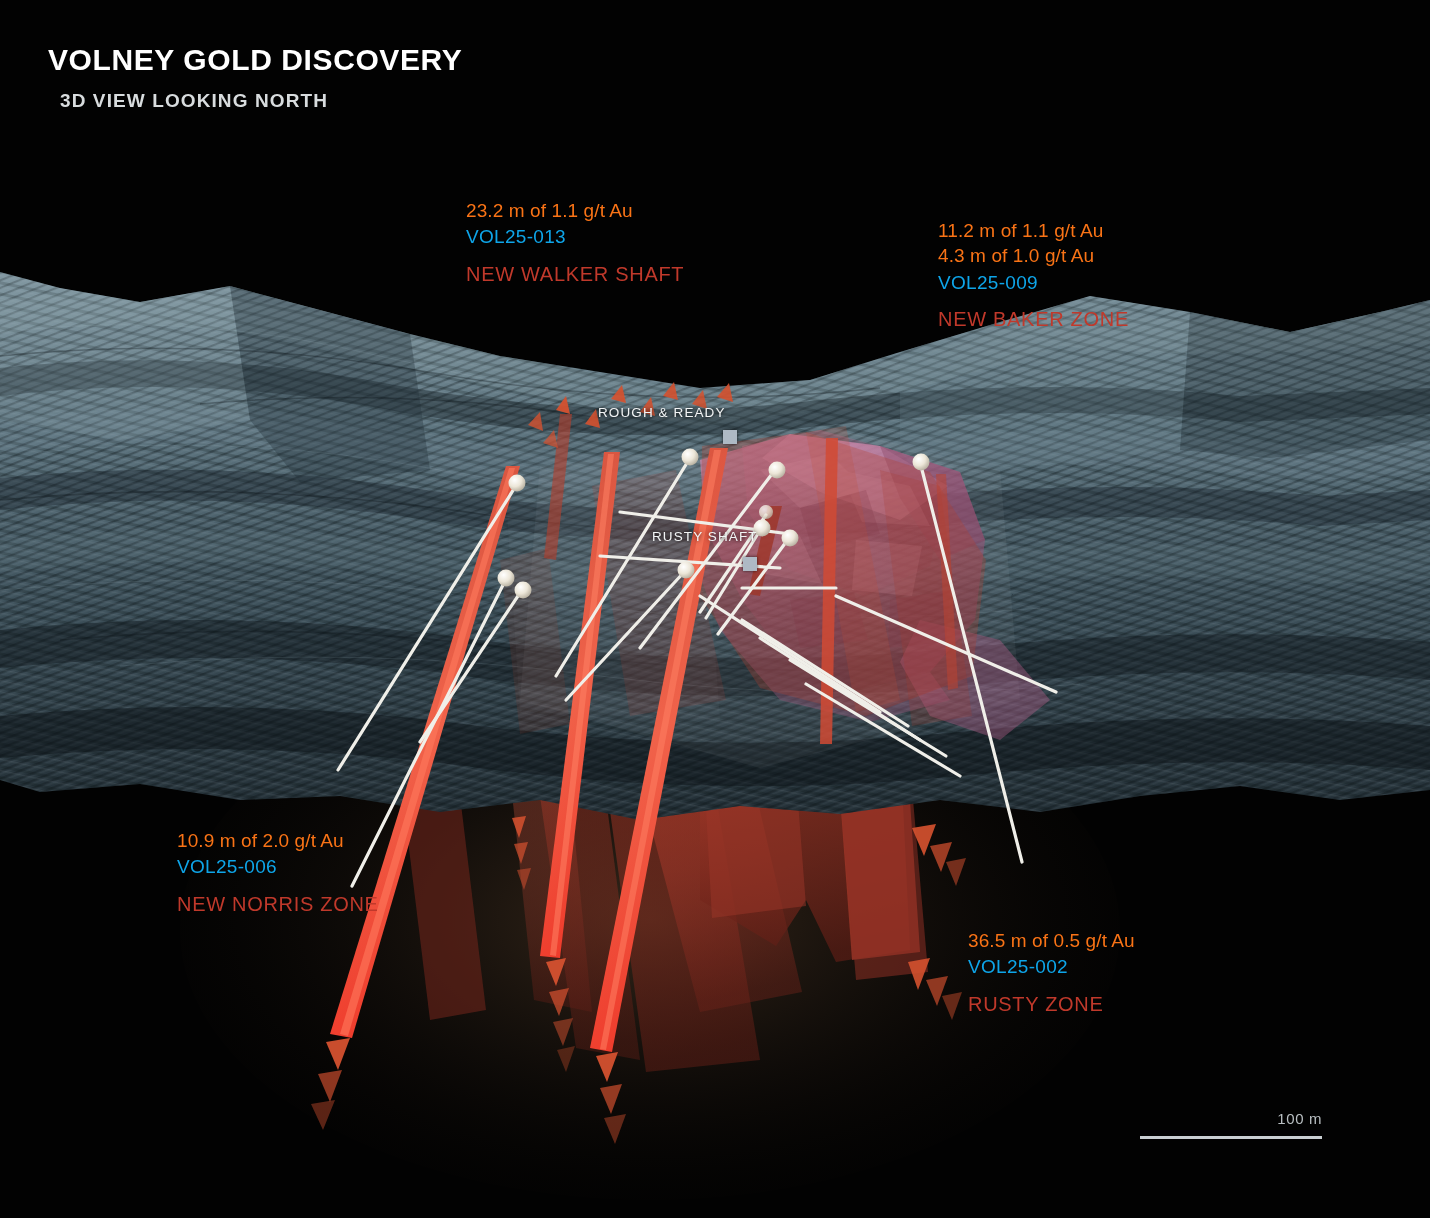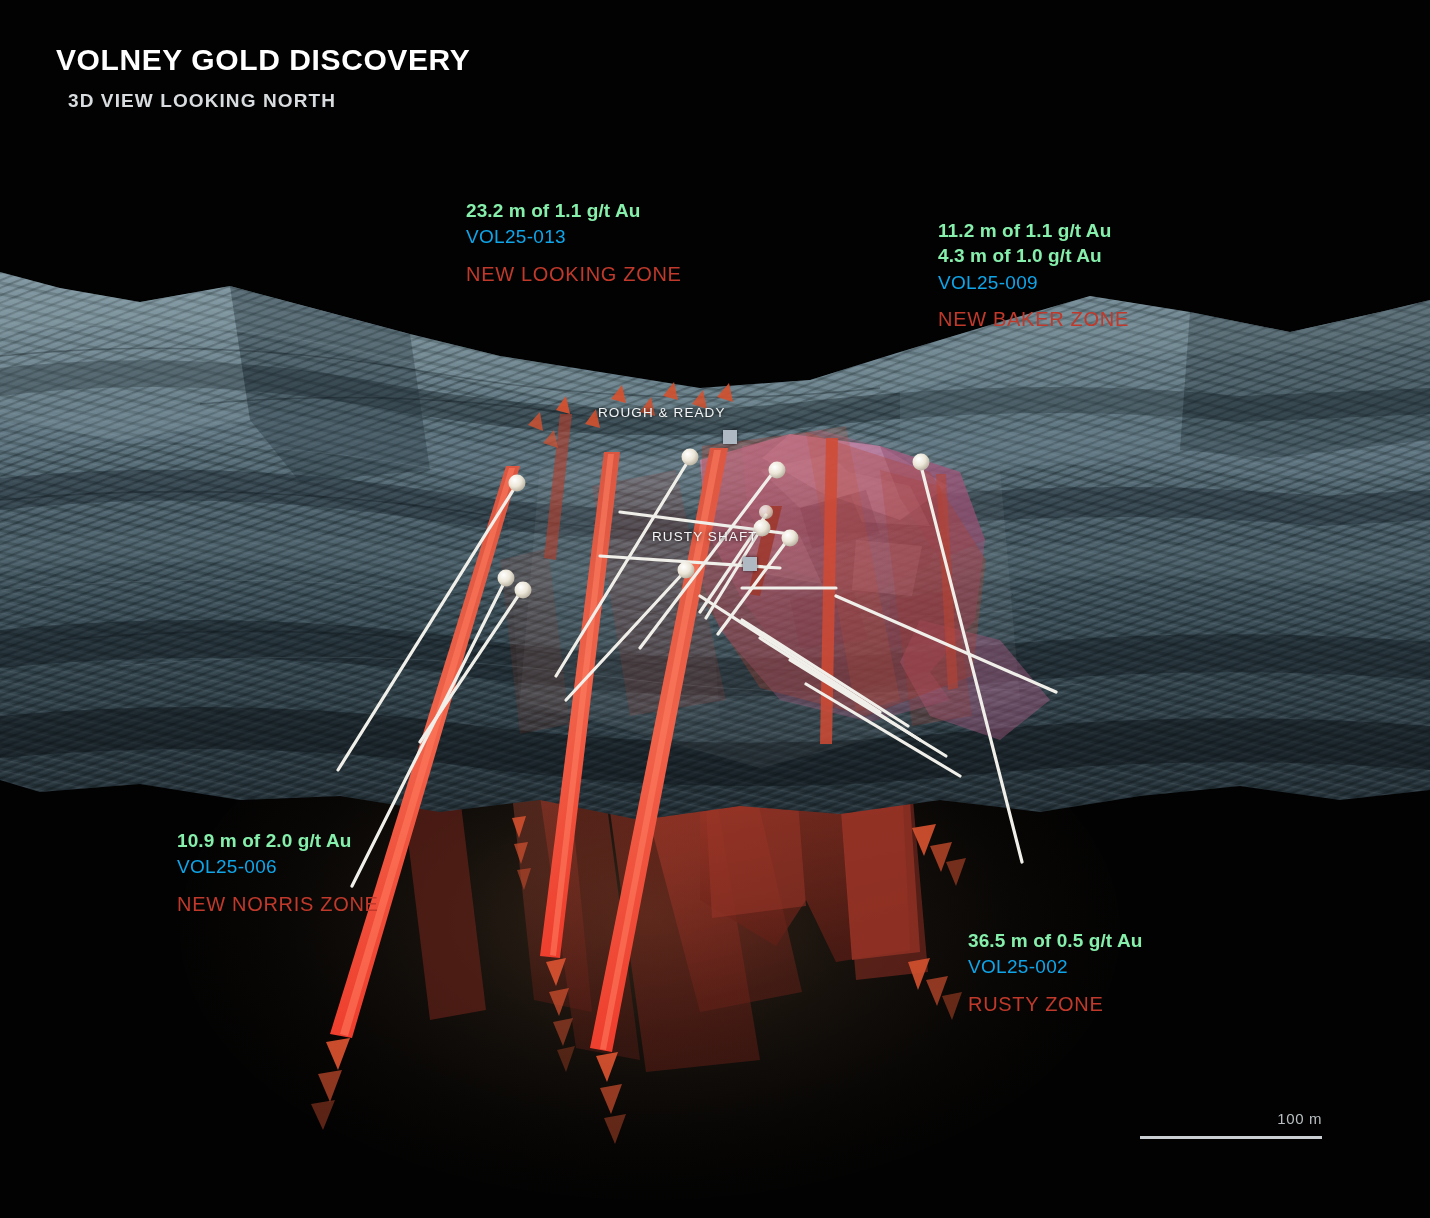--- a/index.html
+++ b/index.html
@@ -10,34 +10,34 @@
   }
   #stage{
     position:relative;
     width:1430px;height:1218px;
     background:#020202;
     overflow:hidden;
   }
   #scene{position:absolute;inset:0;}
 
   
-  .title-block{position:absolute;left:56px;top:44px;z-index:60;}
+  .title-block{position:absolute;left:48px;top:44px;z-index:60;}
   .main-title{
     font-size:30px;font-weight:bold;color:#ffffff;
     letter-spacing:.6px;line-height:1.05;margin:0;
   }
   .sub-title{
     font-size:19px;color:#d8dcde;letter-spacing:1.1px;
     margin:14px 0 0 12px;font-weight:700;
   }
 
   
   .callout{position:absolute;z-index:60;line-height:1.33;}
   .callout .grade{
-    font-size:19px;font-weight:bold;color:#86efac;
+    font-size:19px;font-weight:normal;color:#f97316;
     letter-spacing:.1px;white-space:nowrap;
   }
   .callout .hole{
     font-size:19px;color:#0ea5e9;letter-spacing:.3px;
     white-space:nowrap;margin-top:1px;
   }
   .callout .zone{
     font-size:20px;color:#c0392b;letter-spacing:.7px;
     white-space:nowrap;margin-top:11px;
   }
@@ -338,21 +338,21 @@
   </svg>
 
   <div class="title-block">
     <h1 class="main-title">VOLNEY GOLD DISCOVERY</h1>
     <div class="sub-title">3D VIEW LOOKING NORTH</div>
   </div>
 
   <div class="callout" id="callout-walker">
     <div class="grade">23.2 m of 1.1 g/t Au</div>
     <div class="hole">VOL25-013</div>
-    <div class="zone">NEW LOOKING ZONE</div>
+    <div class="zone">NEW WALKER SHAFT</div>
   </div>
 
   <div class="callout" id="callout-baker">
     <div class="grade">11.2 m of 1.1 g/t Au</div>
     <div class="grade">4.3 m of 1.0 g/t Au</div>
     <div class="hole">VOL25-009</div>
     <div class="zone">NEW BAKER ZONE</div>
   </div>
 
   <div class="callout" id="callout-norris">

